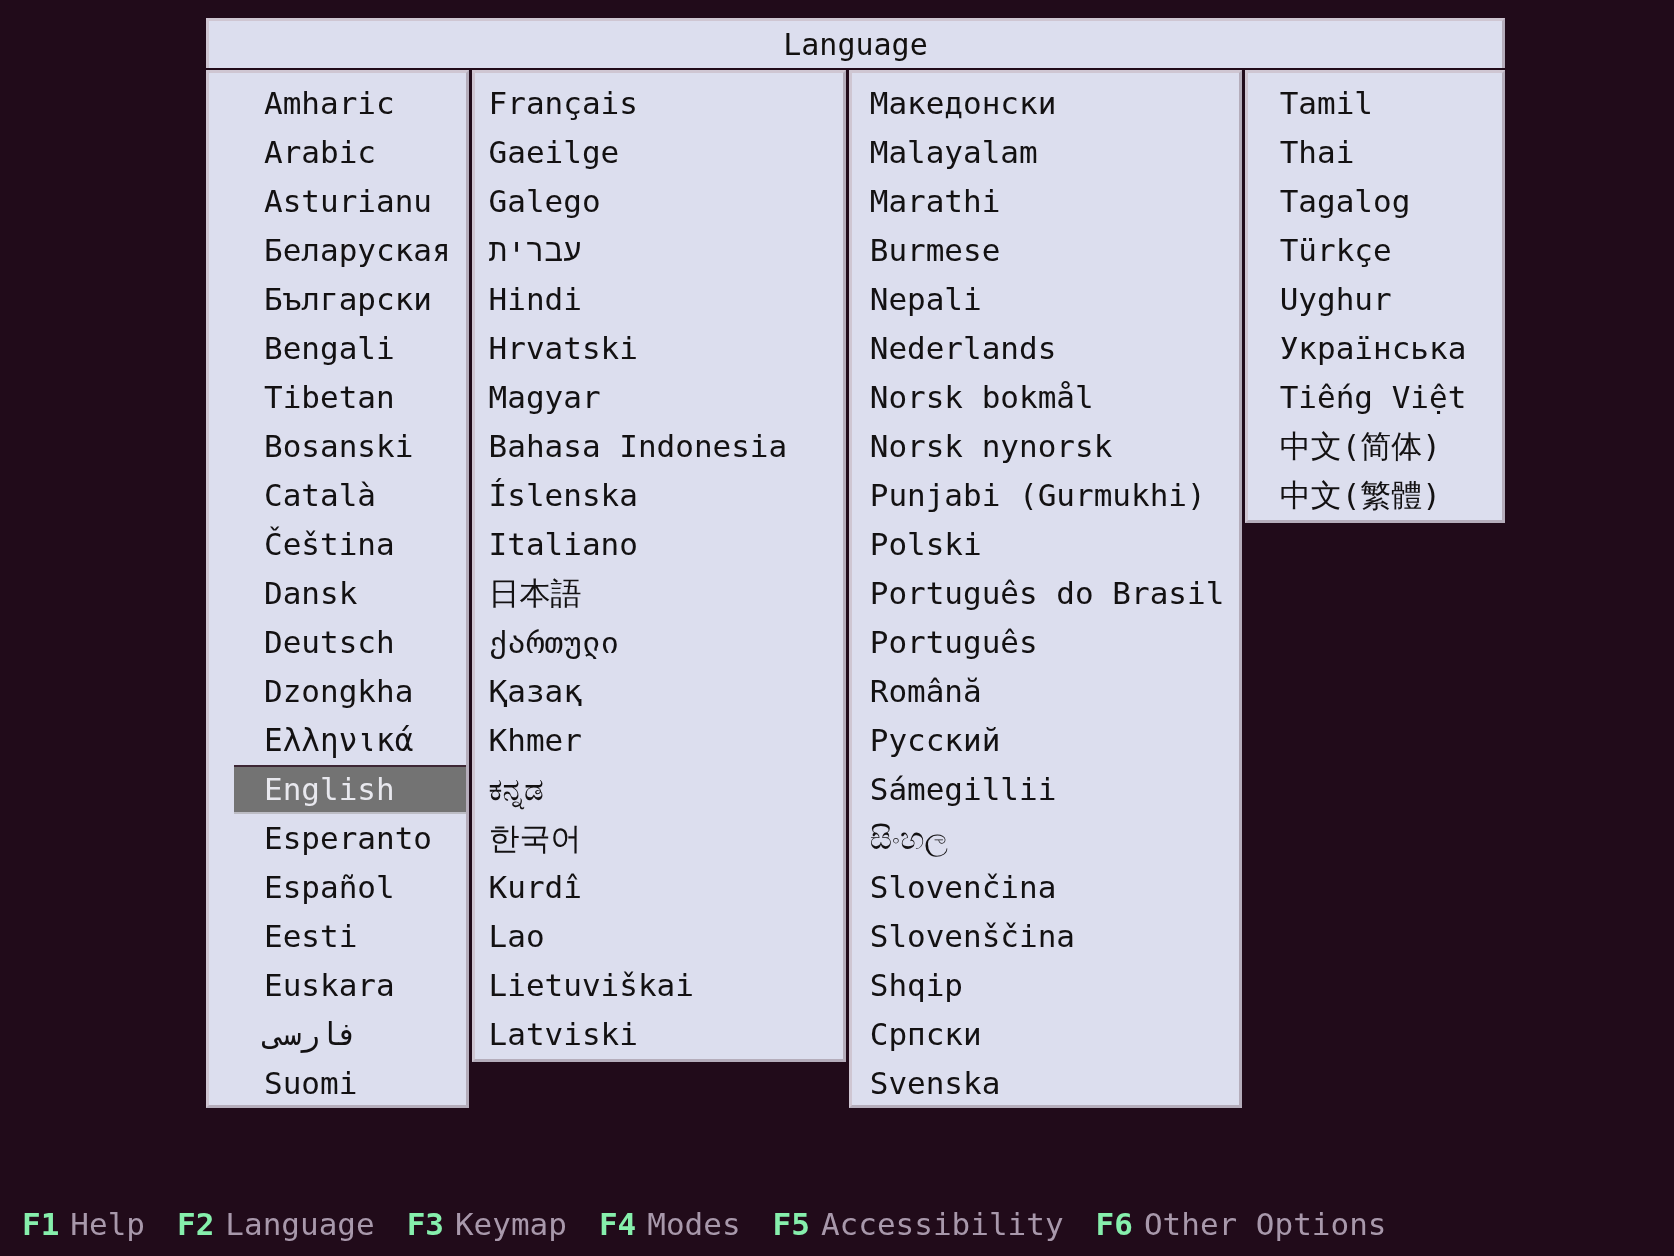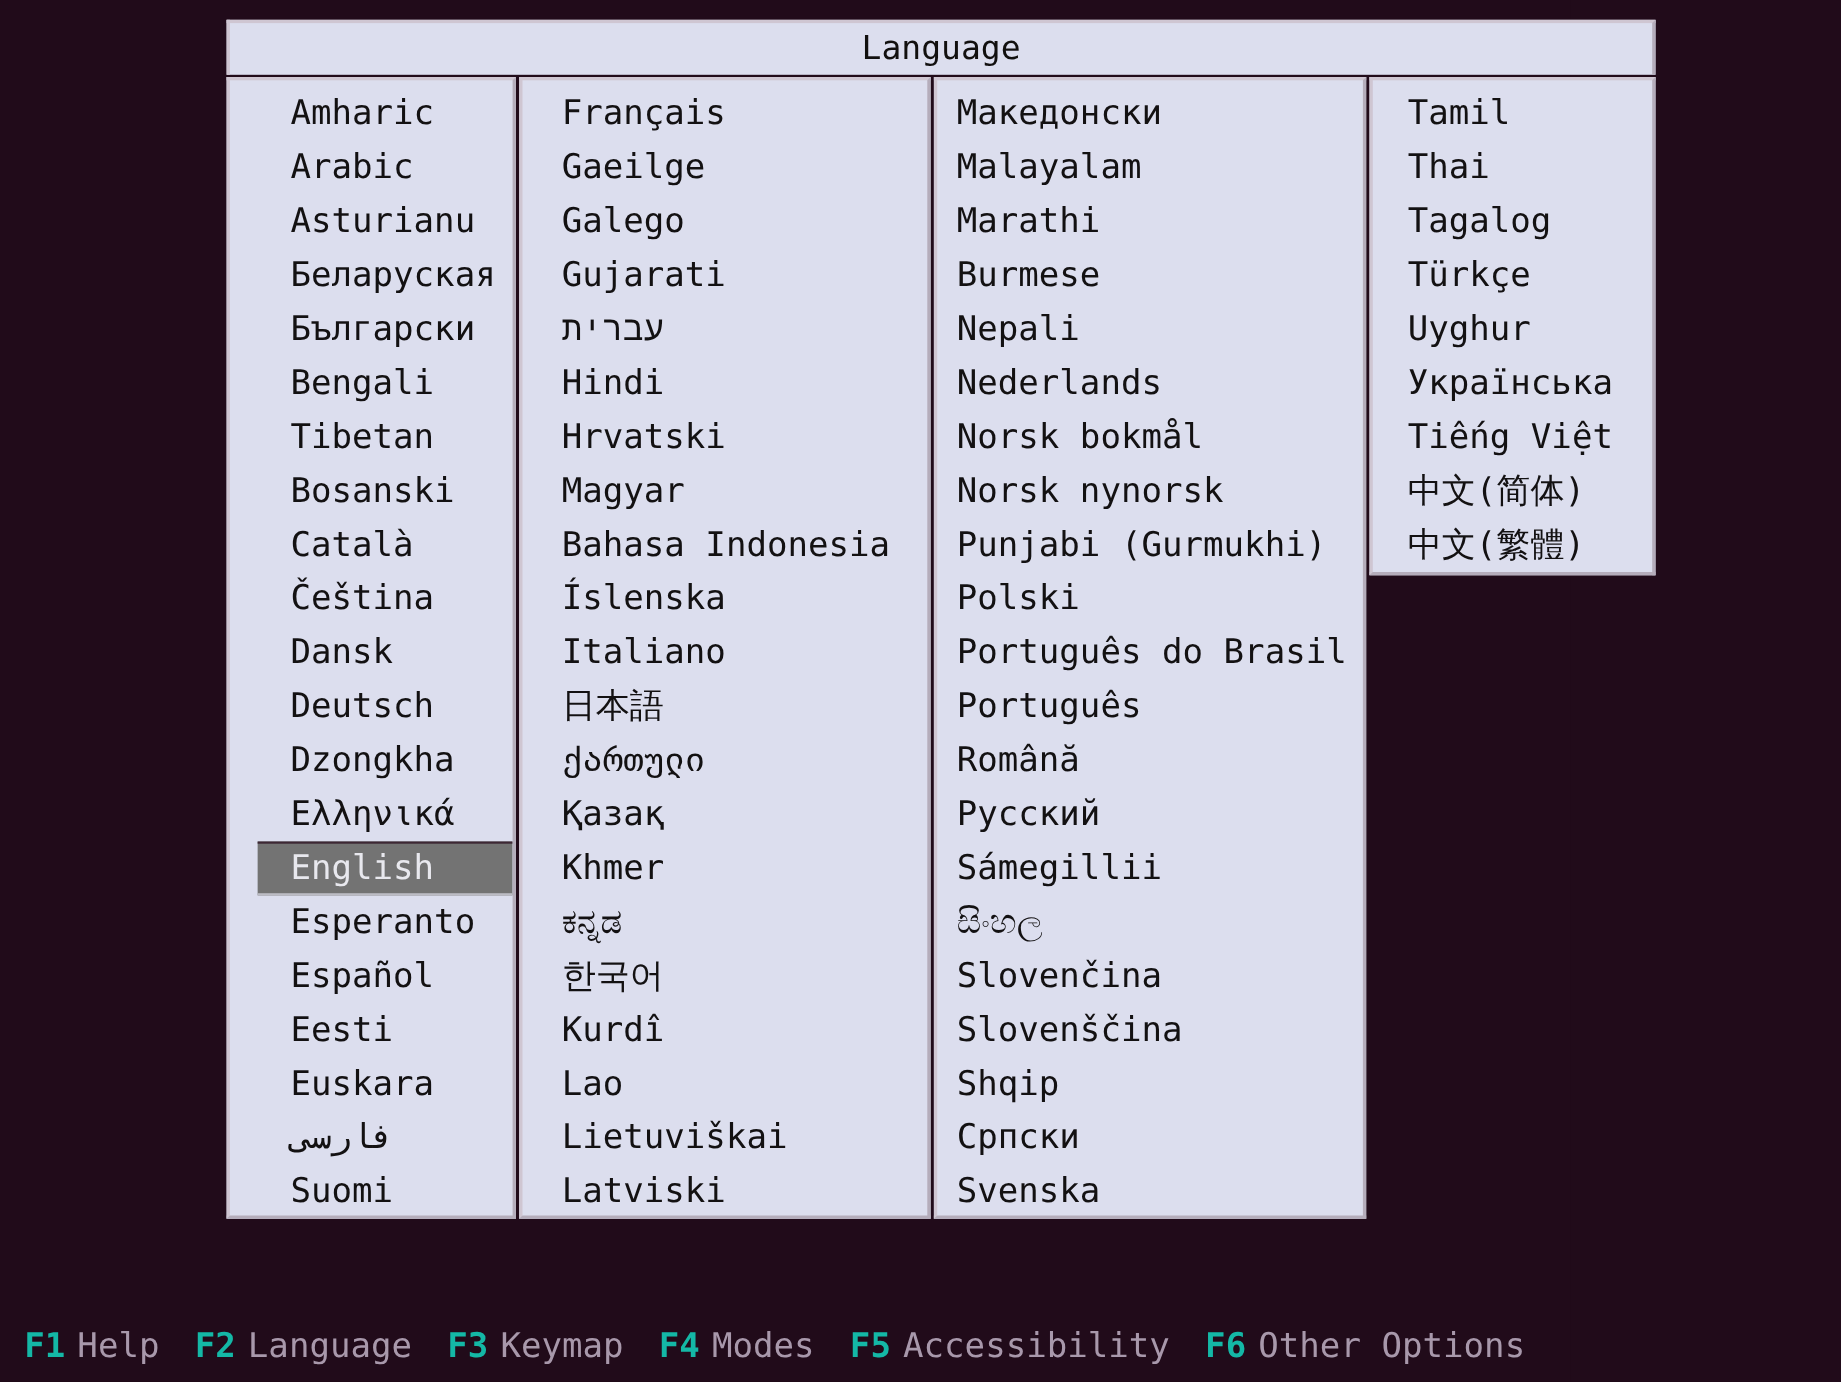--- a/index.html
+++ b/index.html
@@ -77,21 +77,21 @@
     height: 49px;
     line-height: 49px;
     padding-left: 30px;
     font-size: 31px;
     color: #131112;
     white-space: nowrap;
     overflow: visible;
     box-sizing: border-box;
   }
   .col-1 .item { padding-left: 30px; }
-  .col-2 .item { padding-left: 36px; }
+  .col-2 .item { padding-left: 14px; }
   .col-3 .item { padding-left: 18px; }
   .col-4 .item { padding-left: 32px; }
 
   .item.selected {
     background: #737373;
     color: #e8e8ee;
     border-top: 2px solid #3d2734;
     border-bottom: 2px solid #bcbcc4;
     height: 49px;
     line-height: 45px;
@@ -109,21 +109,21 @@
   #fnbar {
     position: absolute;
     left: 22px;
     bottom: 14px;
     display: flex;
     align-items: baseline;
     font-size: 31px;
     white-space: nowrap;
   }
   #fnbar .fkey {
-    color: #14b8a6;
+    color: #86efac;
     font-weight: bold;
     margin-right: 11px;
   }
   #fnbar .flabel {
     color: #a898ab;
     margin-right: 32px;
   }
   #fnbar .flabel:last-child { margin-right: 12px; }
 </style>
 </head>
@@ -161,21 +161,20 @@
             <div class="item">Euskara</div>
             <div class="item">فارسی</div>
             <div class="item">Suomi</div>
           </div>
       </div>
       <div class="col col-2">
         <div class="inner">
             <div class="item">Français</div>
             <div class="item">Gaeilge</div>
             <div class="item">Galego</div>
-            <div class="item">Gujarati</div>
             <div class="item">עברית</div>
             <div class="item">Hindi</div>
             <div class="item">Hrvatski</div>
             <div class="item">Magyar</div>
             <div class="item">Bahasa Indonesia</div>
             <div class="item">Íslenska</div>
             <div class="item">Italiano</div>
             <div class="item">日本語</div>
             <div class="item">ქართული</div>
             <div class="item">Қазақ</div>

